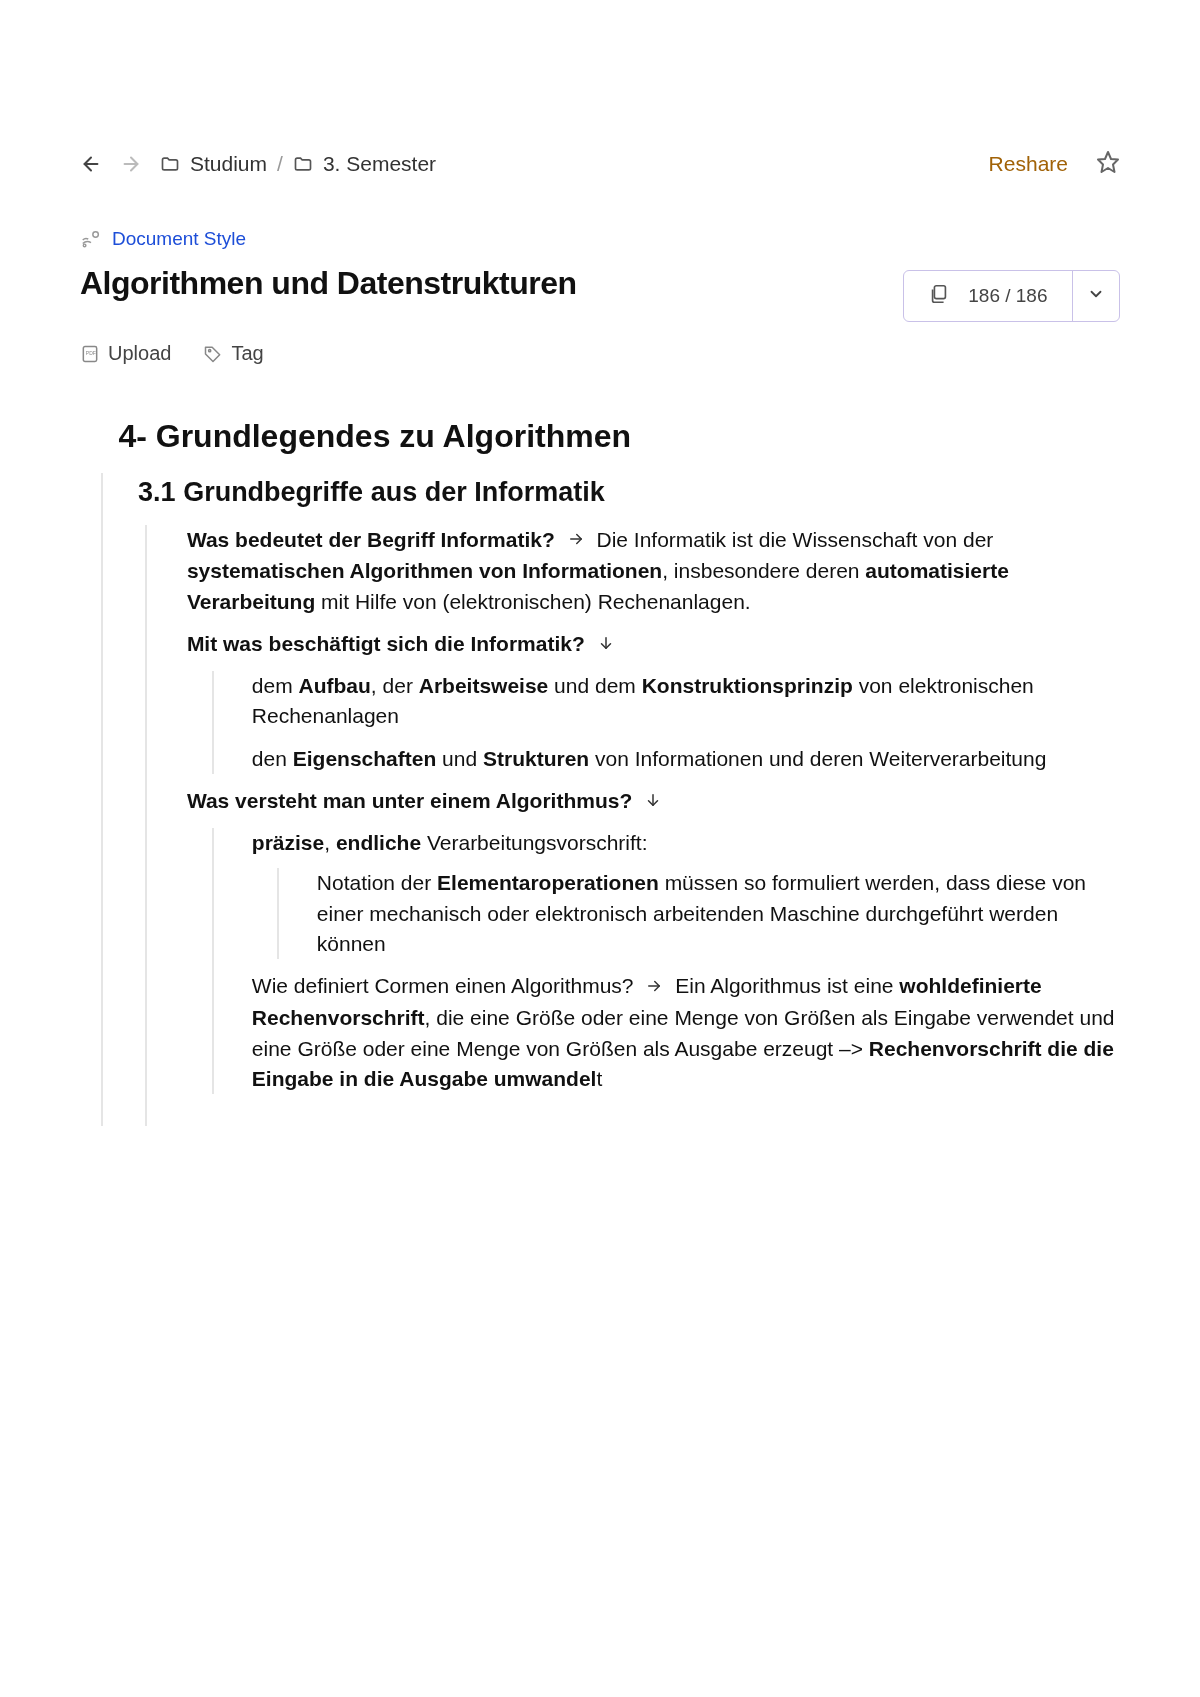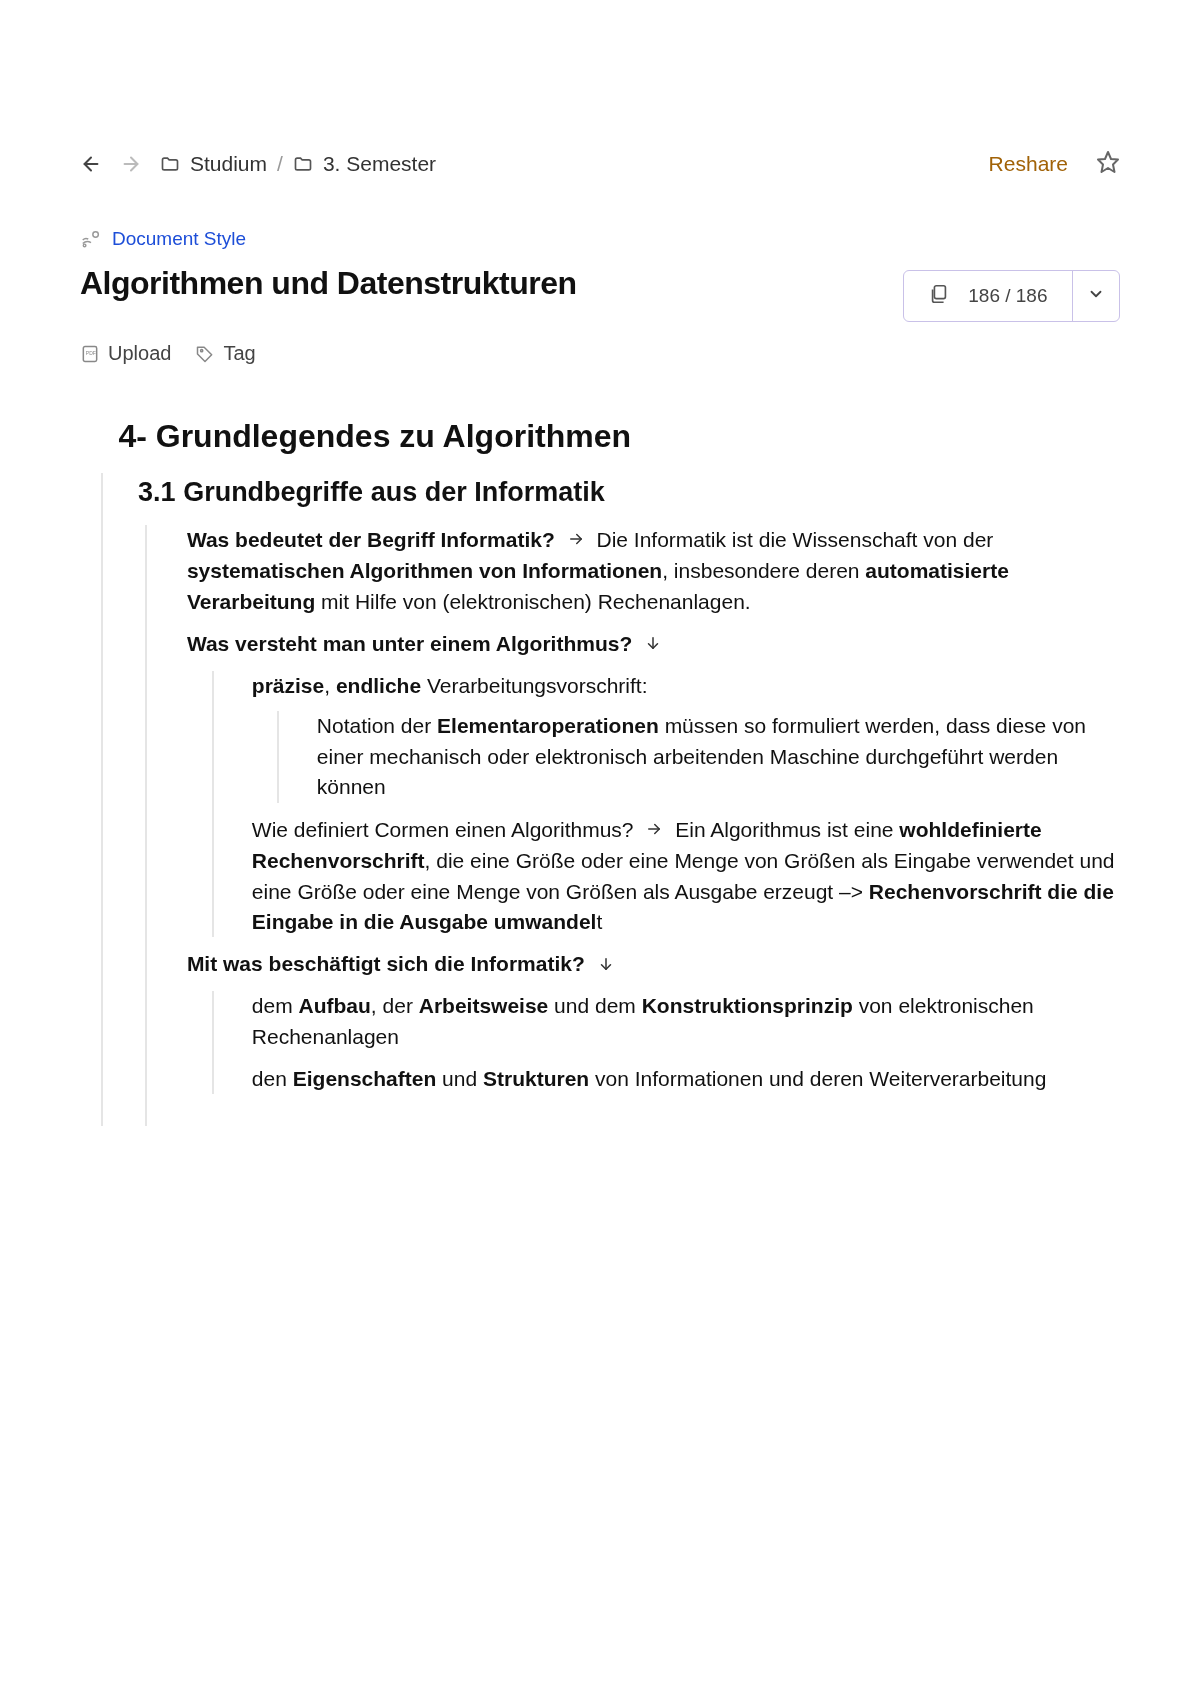--- a/index.html
+++ b/index.html
@@ -37,21 +37,21 @@
 
 .cards-toggle {
   display: flex; align-items: center; border: 1.5px solid #c9c1e8; border-radius: 6px;
   height: 52px; margin-top: 6px; flex-shrink: 0;
 }
 .cards-toggle .left { display: flex; align-items: center; gap: 18px; padding: 0 24px; }
 .cards-toggle .count { font-size: 19px; color: #444; font-weight: 500; }
 .cards-toggle .divider { width: 1.5px; height: 100%; background: #c9c1e8; }
 .cards-toggle .chev { padding: 0 14px; cursor: pointer; color: #444; }
 
-.actions { display: flex; gap: 24px; margin-top: 20px; margin-bottom: 48px; }
+.actions { display: flex; gap: 32px; margin-top: 20px; margin-bottom: 48px; }
 .action { display: flex; align-items: center; gap: 8px; font-size: 20px; color: #444; cursor: pointer; }
 .action svg { width: 20px; height: 20px; color: #888; }
 
 
 .outline { font-size: 21px; line-height: 1.45; }
 .lvl { position: relative; border-left: 2px solid #e5e5e5; }
 .h2 { font-size: 32px; font-weight: 800; margin-left: 1.2em; position: relative; margin-bottom: 14px; }
 .h3 { font-size: 27px; font-weight: 800; margin-left: 1.3em; position: relative; margin-bottom: 12px; }
 .section-3-1 { margin-left: 1em; }
 .items { margin-left: 2em; padding-left: 0.2em; }
@@ -171,20 +171,38 @@
               <line x1="5" y1="12" x2="19" y2="12"></line>
               <polyline points="13 6 19 12 13 18"></polyline>
             </svg>
         </span>
         <span>
           <span>Die Informatik ist die Wissenschaft von der </span><b>systematischen Algorithmen von Informationen</b><span>, insbesondere deren </span><b>automatisierte Verarbeitung</b><span> mit Hilfe von (elektronischen) Rechenanlagen.</span>
         </span>
       </div>
 
       <div class="item dot">
+        <b>Mit was beschäftigt sich die Informatik?</b>
+        <span class="arrow-inline">
+          <svg width="18" height="18" viewBox="0 0 24 24" fill="none" stroke="#333" stroke-width="2" stroke-linecap="round" stroke-linejoin="round">
+              <line x1="12" y1="5" x2="12" y2="19"></line>
+              <polyline points="6 13 12 19 18 13"></polyline>
+            </svg>
+        </span>
+        <div class="sub" style="margin-top:10px;">
+          <div class="item dot">
+            <span>dem </span><b>Aufbau</b><span>, der </span><b>Arbeitsweise</b><span> und dem </span><b>Konstruktionsprinzip</b><span> von elektronischen Rechenanlagen</span>
+          </div>
+          <div class="item dot">
+            <span>den </span><b>Eigenschaften</b><span> und </span><b>Strukturen</b><span> von Informationen und deren Weiterverarbeitung</span>
+          </div>
+        </div>
+      </div>
+
+      <div class="item dot">
         <b>Was versteht man unter einem Algorithmus?</b>
         <span class="arrow-inline">
           <svg width="18" height="18" viewBox="0 0 24 24" fill="none" stroke="#333" stroke-width="2" stroke-linecap="round" stroke-linejoin="round">
               <line x1="12" y1="5" x2="12" y2="19"></line>
               <polyline points="6 13 12 19 18 13"></polyline>
             </svg>
         </span>
         <div class="sub" style="margin-top:10px;">
           <div class="item dot">
             <b>präzise</b><span>, </span><b>endliche</b><span> Verarbeitungsvorschrift:</span>
@@ -203,35 +221,17 @@
                   <polyline points="13 6 19 12 13 18"></polyline>
                 </svg>
             </span>
             <span>
               <span>Ein Algorithmus ist eine </span><b>wohldefinierte Rechenvorschrift</b><span>, die eine Größe oder eine Menge von Größen als Eingabe verwendet und eine Größe oder eine Menge von Größen als Ausgabe erzeugt –&gt; </span><b>Rechenvorschrift die die Eingabe in die Ausgabe umwandel</b><span>t</span>
             </span>
           </div>
         </div>
       </div>
 
-      <div class="item dot">
-        <b>Mit was beschäftigt sich die Informatik?</b>
-        <span class="arrow-inline">
-          <svg width="18" height="18" viewBox="0 0 24 24" fill="none" stroke="#333" stroke-width="2" stroke-linecap="round" stroke-linejoin="round">
-              <line x1="12" y1="5" x2="12" y2="19"></line>
-              <polyline points="6 13 12 19 18 13"></polyline>
-            </svg>
-        </span>
-        <div class="sub" style="margin-top:10px;">
-          <div class="item dot">
-            <span>dem </span><b>Aufbau</b><span>, der </span><b>Arbeitsweise</b><span> und dem </span><b>Konstruktionsprinzip</b><span> von elektronischen Rechenanlagen</span>
-          </div>
-          <div class="item dot">
-            <span>den </span><b>Eigenschaften</b><span> und </span><b>Strukturen</b><span> von Informationen und deren Weiterverarbeitung</span>
-          </div>
-        </div>
-      </div>
-
       <div class="item dot spacer-bullet"></div>
 
     </div>
   </div>
 </div>
 
 </body></html>

